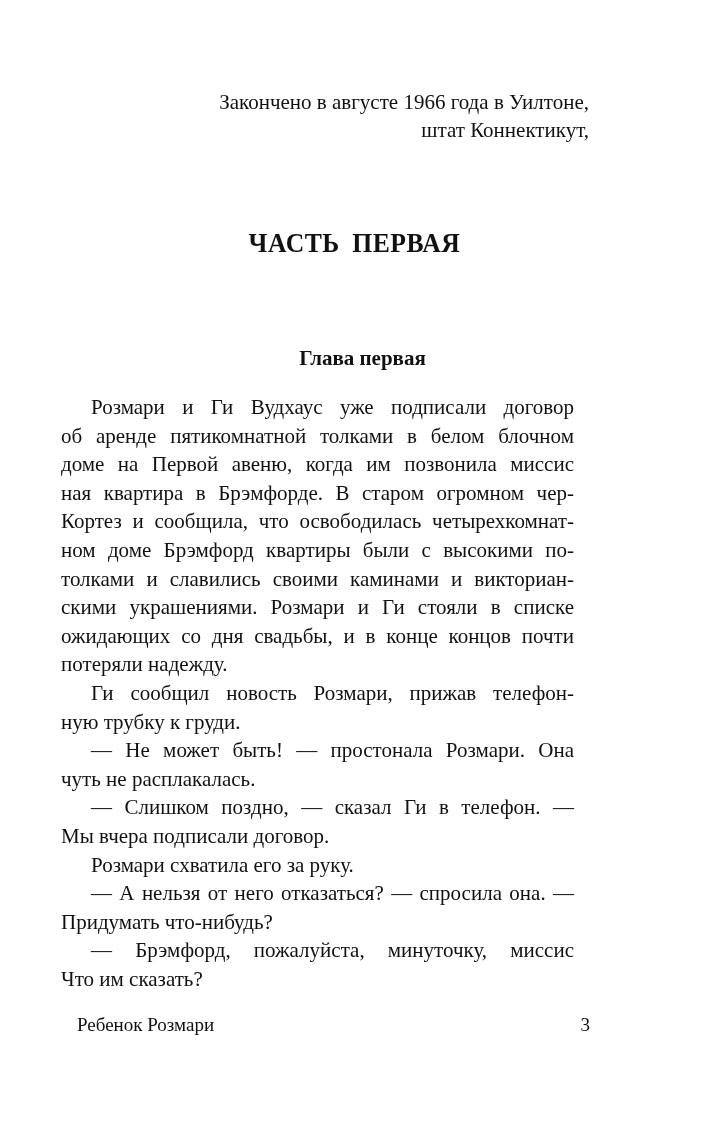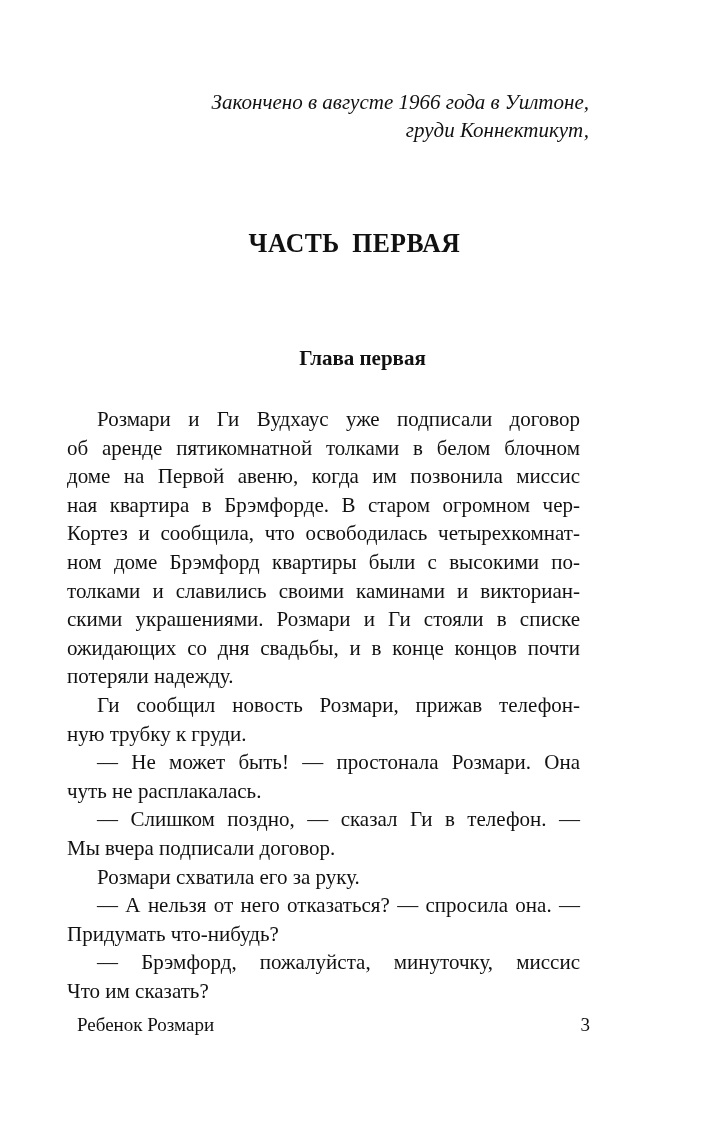--- a/index.html
+++ b/index.html
@@ -2,56 +2,56 @@
 <html><head>
 <meta charset="utf-8">
 <style>
   html, body { margin: 0; padding: 0; background: #ffffff; }
   body {
     width: 709px; height: 1123px; position: relative; overflow: hidden;
     font-family: "Liberation Serif", "DejaVu Serif", serif; color: #111111;
   }
   .epigraph {
     position: absolute; right: 120px; top: 88px;
-    text-align: right; font-style: italic;
+    text-align: right; 
     font-size: 21px; line-height: 28px;
   }
   .part-title {
     position: absolute; left: 0; right: 0; top: 228px;
     text-align: center; font-weight: bold; font-size: 27px; letter-spacing: 0.5px;
     word-spacing: 6px; padding-left: 0px;
     transform: scaleX(0.95);
   }
   .chapter-title {
     position: absolute; left: 16px; right: 0; top: 346px;
     text-align: center; font-weight: bold; font-size: 21px;
     padding-left: 0px;
   }
   .body-text {
-    position: absolute; left: 67px; width: 513px; top: 393px;
-    font-size: 21px; line-height: 28.6px; text-align: justify; margin-top: 12px;
+    position: absolute; left: 61px; width: 513px; top: 393px;
+    font-size: 21px; line-height: 28.6px; text-align: justify;
   }
   .body-text .line {
     display: block; white-space: nowrap; text-align: justify; text-align-last: justify;
     height: 28.6px;
   }
   .body-text .line.last { text-align-last: left; }
   .body-text .line.indent { padding-left: 30px; }
   .footer {
     position: absolute; left: 77px; width: 513px; top: 1014px;
     font-size: 19px; display: flex; justify-content: space-between;
   }
   .footer .running-title { }
 </style>
 </head>
 <body>
 
 <div class="epigraph">
   <div>Закончено в августе 1966 года в Уилтоне,</div>
-  <div>груди Коннектикут,</div>
+  <div>штат Коннектикут,</div>
 </div>
 
 <div class="part-title">ЧАСТЬ ПЕРВАЯ</div>
 
 <div class="chapter-title">Глава первая</div>
 
 <div class="body-text">
   <span class="line indent">Розмари и Ги Вудхаус уже подписали договор</span>
   <span class="line">об аренде пятикомнатной толками в белом блочном</span>
   <span class="line">доме на Первой авеню, когда им позвонила миссис</span>

